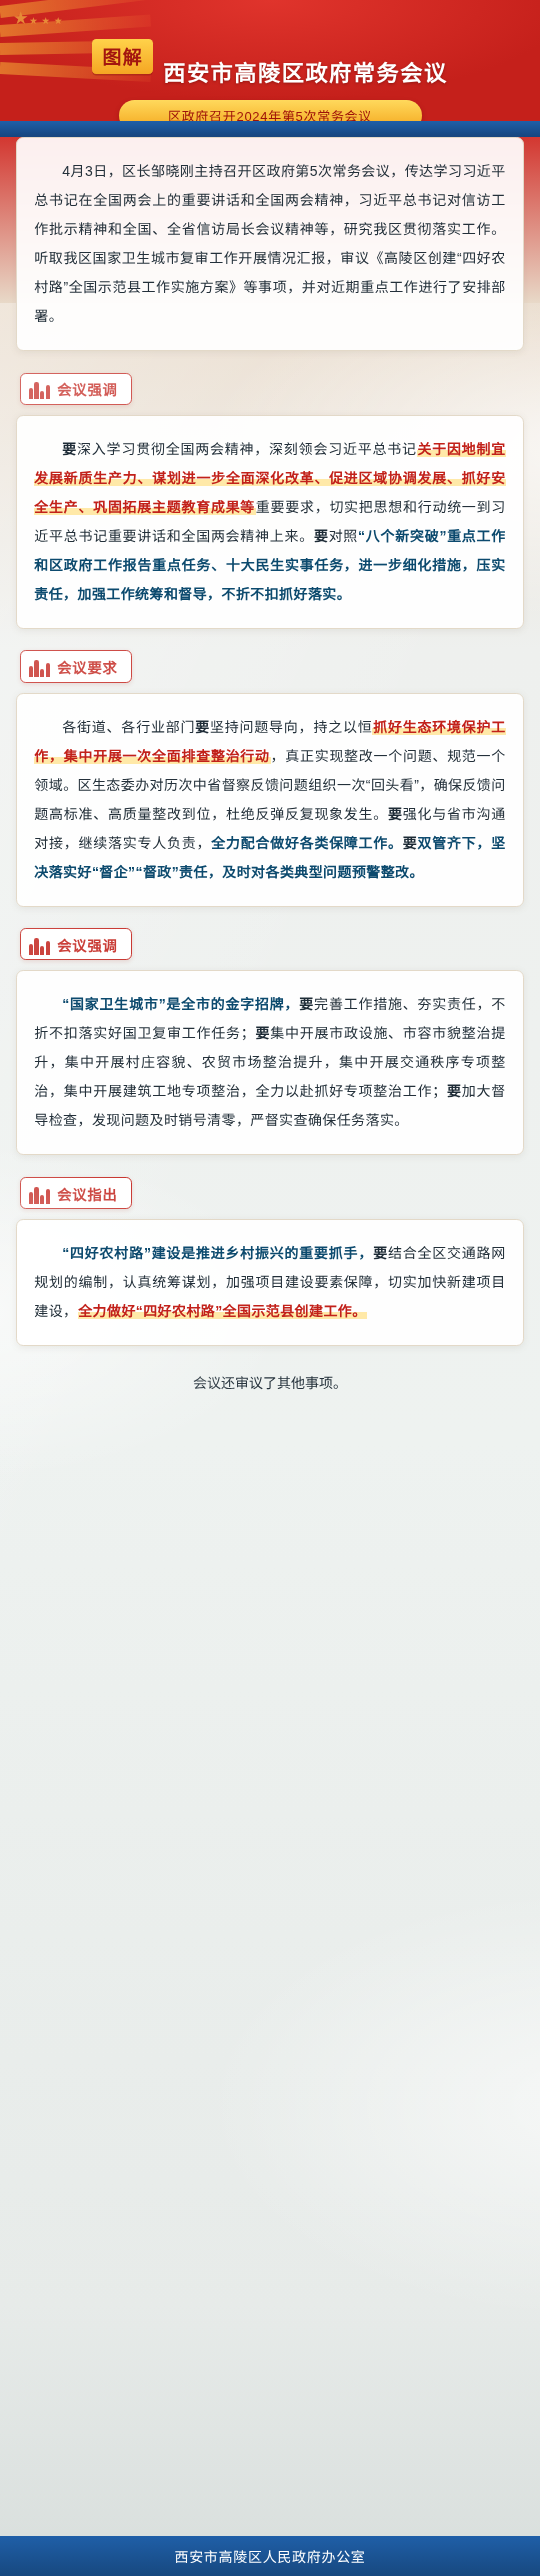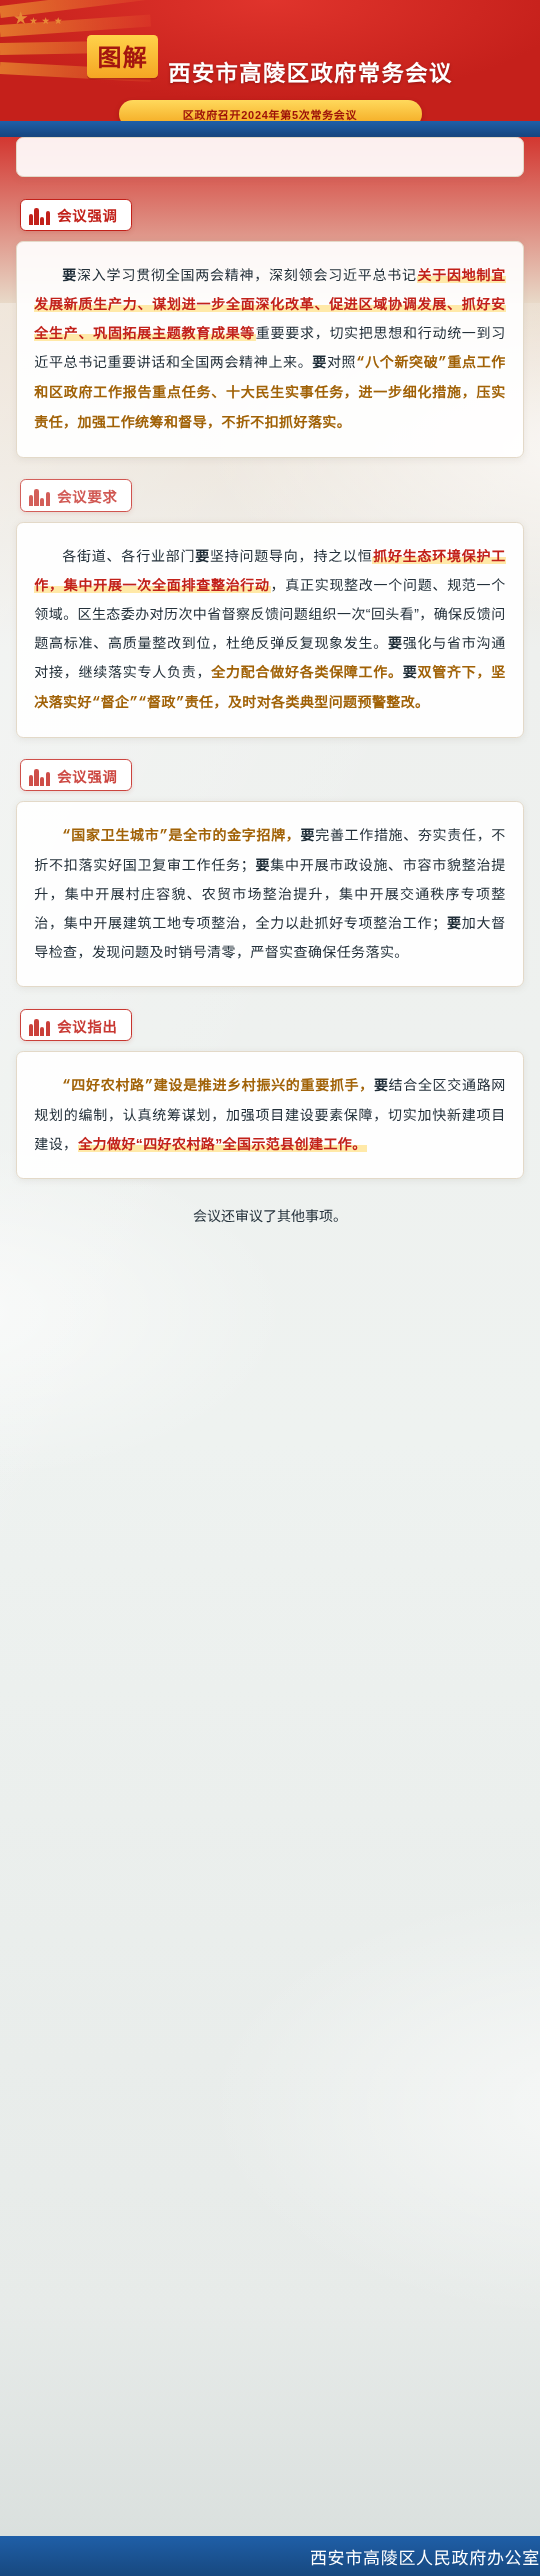--- a/index.html
+++ b/index.html
@@ -65,21 +65,21 @@
   .stars .big { font-size: 17.3px; }
   .title-row {
     position: relative;
     display: flex; align-items: center; justify-content: center;
     gap: 10px;
     margin-top: 7.2px;
   }
   .title-badge {
     background: linear-gradient(180deg,#ffd24a,#f5a623);
     color: #a3160f;
-    font-size: 24px;
+    font-size: 19px;
     font-weight: bold;
     letter-spacing: 1.4px;
     padding: 3.6px 10px 5px;
     border-radius: 4.3px;
     box-shadow: 0 1.4px 0 rgba(120,20,10,.35);
     text-align: right;
   }
   .title-main {
     color: #fff;
     font-size: 22.3px;
@@ -89,22 +89,22 @@
     margin-top: 29px;
   }
   .subtitle-wrap {
     position: relative;
     margin: 13px auto 0;
     width: 303px;
   }
   .subtitle {
     background: linear-gradient(180deg,#ffd95c,#f3a51c);
     color: #9d1109;
-    font-size: 11px;
-    font-weight: bold;
+    font-size: 13px;
+    font-weight: normal;
     letter-spacing: 0.7px;
     padding: 5.8px 0 6.5px;
     border-radius: 16px;
     box-shadow: 0 2.2px 5.8px rgba(100,15,8,.35);
   }
   .header-base {
     position: absolute; left:0; right:0; bottom: 0;
     height: 16px;
     background: linear-gradient(180deg,#1f5fa8,#15457f);
   }
@@ -131,21 +131,21 @@
   .c-br{ right:-0.7px; bottom:-0.7px; border-right-width:2.2px; border-bottom-width:2.2px; border-bottom-right-radius:7.2px;}
 
   .para {
     font-size: 14px;
     line-height: 29px;
     color: #23303a;
     text-align: justify;
     text-indent: 2em;
     letter-spacing: 0.4px;
   }
-  .red-b { color: #a16207; font-weight: bold; font-family: Liberation Mono, monospace; }
+  .red-b { color: #0c4a6e; font-weight: bold; }
   .hl {
     color: #c2211a; font-weight: bold;
     background: linear-gradient(180deg, rgba(255,255,255,0) 55%, #ffe9a8 55%);
     padding: 0 0.7px;
   }
   .dark-b { font-weight: bold; color: #1d2b36; }
 
   
   .tag-wrap {
     display: flex; align-items: center;
@@ -176,22 +176,22 @@
 
   
   .closing {
     font-size: 14px; color: #23303a; text-align: center;
     padding: 4.3px 0 21.6px;
   }
   .footer {
     position: absolute; left:0; right:0; bottom:0;
     height: 40px;
     background: linear-gradient(180deg,#1f5fa8,#17487f);
-    color:#fff; font-size: 17px; letter-spacing: 0.7px;
-    display:flex; align-items:center; justify-content:flex-end;
+    color:#fff; font-size: 14px; letter-spacing: 0.7px;
+    display:flex; align-items:center; justify-content:center;
   }
 </style>
 </head>
 <body>
 
 <div class="page">
 
   <div class="header">
     <div class="header-bg"></div>
     <div class="flag">
@@ -216,20 +216,21 @@
     <div class="header-base"></div>
   </div>
 
   <div class="section">
 
     <div class="card">
       <span class="corner c-tl"></span>
         <span class="corner c-tr"></span>
       <span class="corner c-bl"></span>
         <span class="corner c-br"></span>
+      <p class="para">4月3日，区长邹晓刚主持召开区政府第5次常务会议，传达学习习近平总书记在全国两会上的重要讲话和全国两会精神，习近平总书记对信访工作批示精神和全国、全省信访局长会议精神等，研究我区贯彻落实工作。听取我区国家卫生城市复审工作开展情况汇报，审议《高陵区创建“四好农村路”全国示范县工作实施方案》等事项，并对近期重点工作进行了安排部署。</p>
     </div>
 
     <div id="sections-host">
         <div>
           <div class="tag-wrap">
             <span class="tag">
               <span class="tag-icon">
                 <i class="a"></i>
                 <i class="b"></i>
                 <i class="c"></i>

